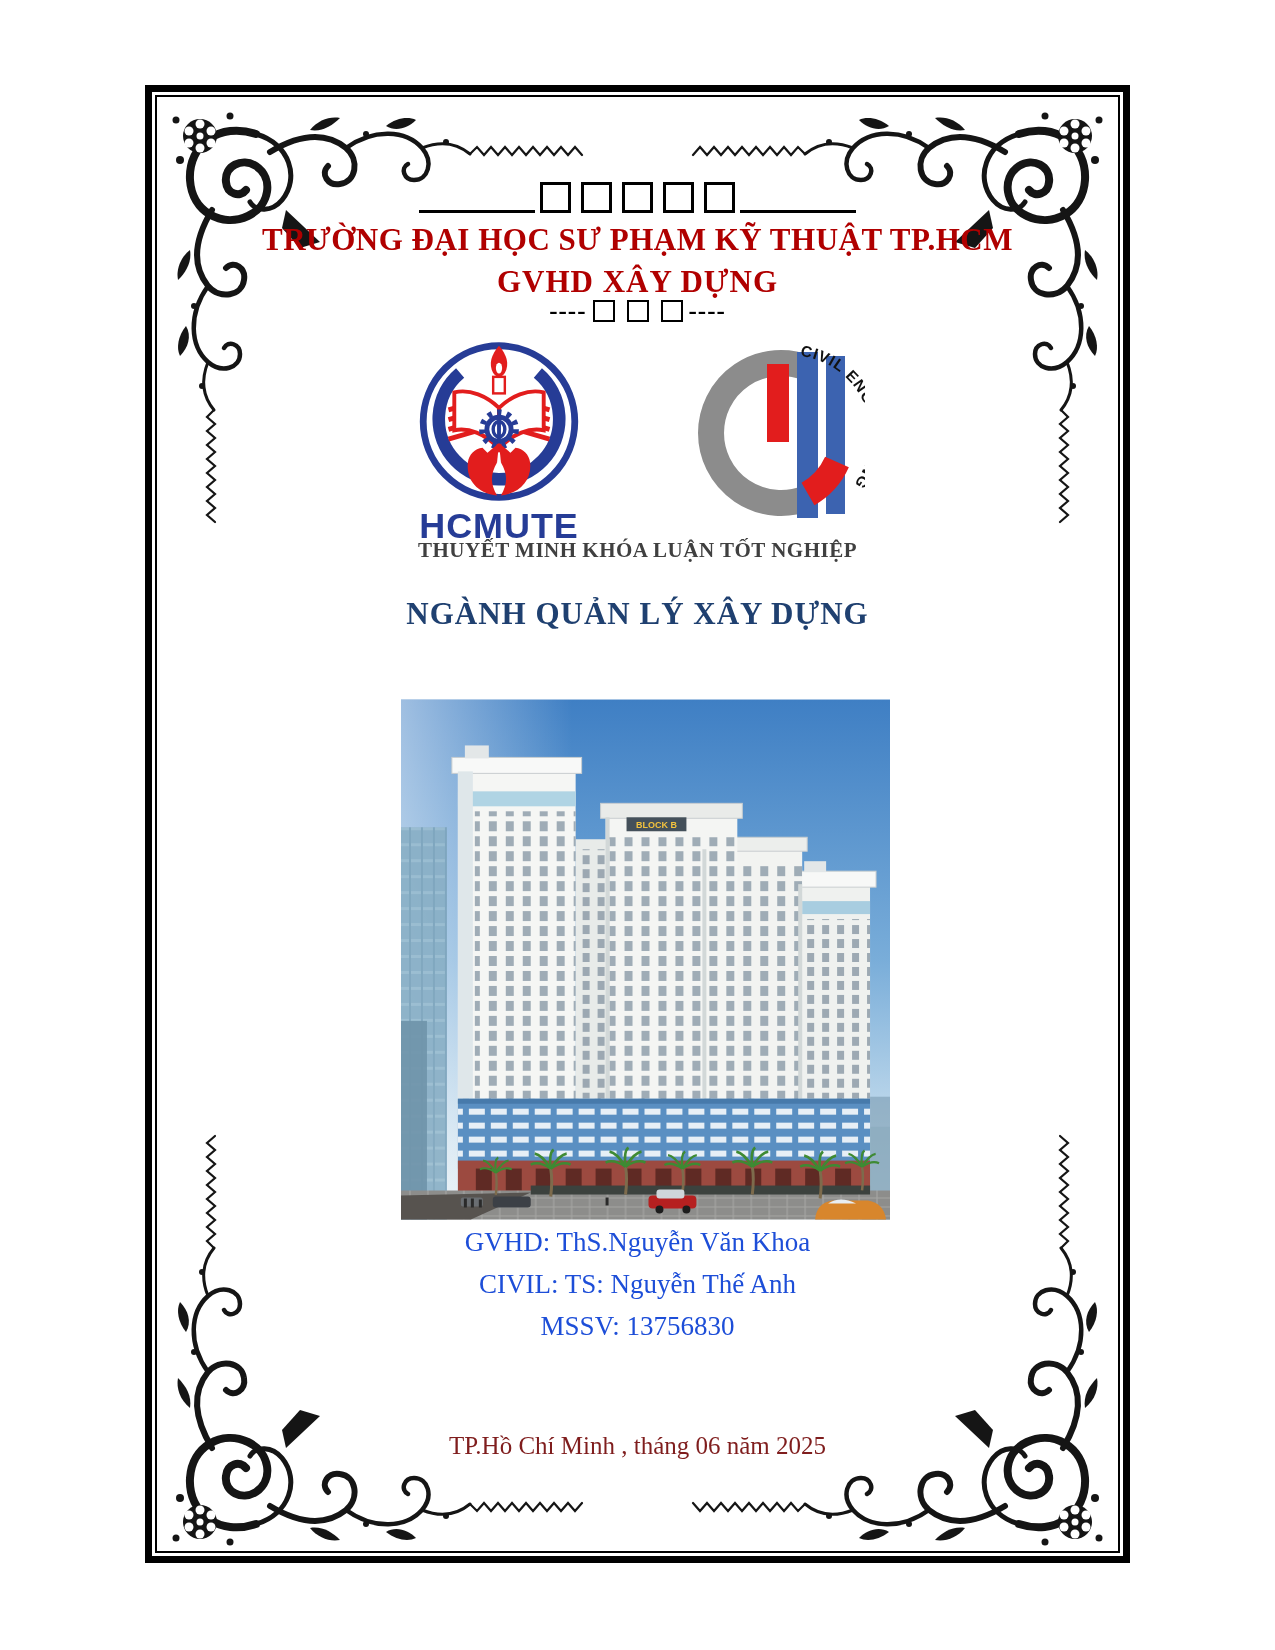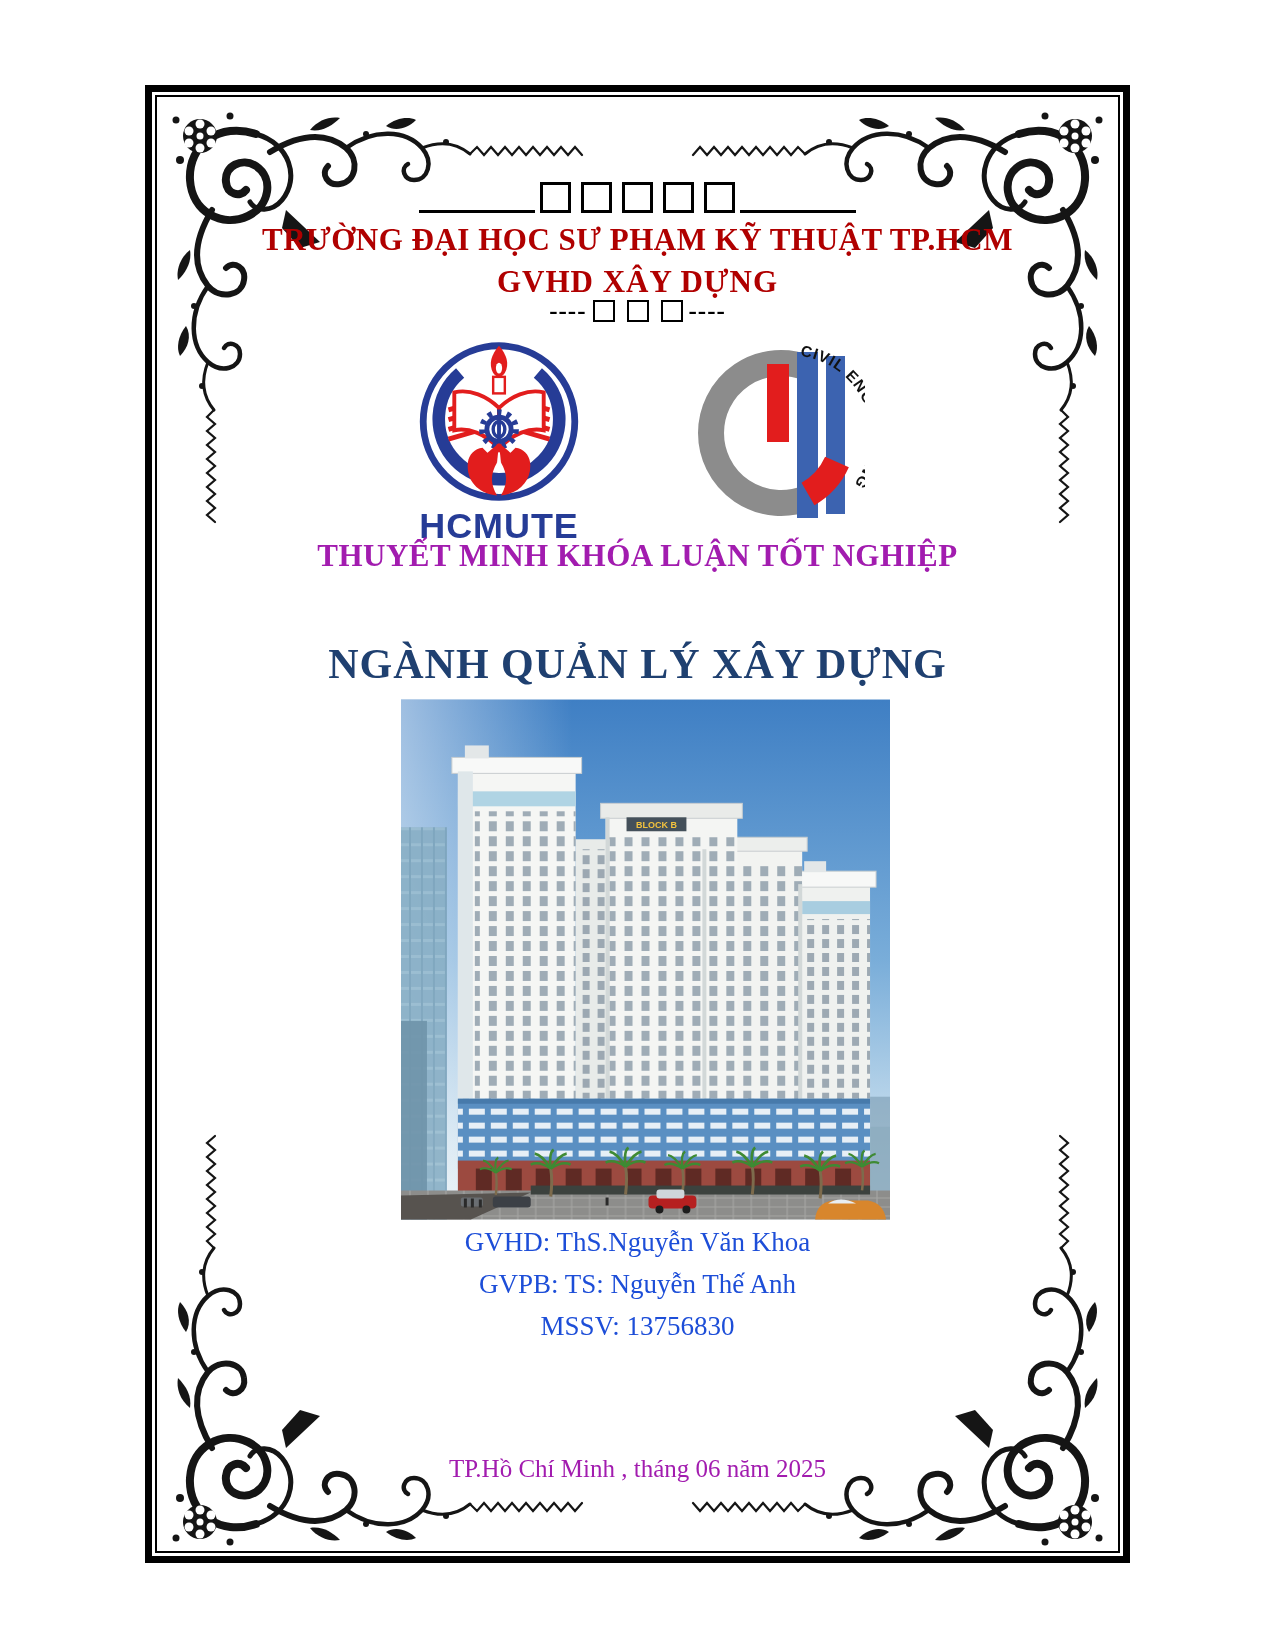--- a/index.html
+++ b/index.html
@@ -19,26 +19,26 @@
   .cblock{position:absolute;left:0;right:0;text-align:center;}
   .deco-top{top:182px;display:flex;justify-content:center;align-items:flex-end;}
   .rule{width:116px;height:27px;border-bottom:3px solid #000;}
   .sq{width:25px;height:25px;border:3px solid #000;margin:0 5px;}
   .university{top:222px;font-size:31px;font-weight:bold;color:#B00000;letter-spacing:.5px;}
   .faculty{top:264px;font-size:31px;font-weight:bold;color:#B00000;letter-spacing:1px;}
   .deco-mid{top:300px;display:flex;justify-content:center;align-items:center;}
   .dashes{font-weight:900;font-size:25px;letter-spacing:1px;color:#000;line-height:20px;}
   .sq-sm{width:18px;height:18px;border:2.5px solid #000;margin:0 6px;}
   .logos-row{top:338px;display:flex;justify-content:center;align-items:flex-start;gap:92px;}
-  .thesis-title{top:538px;font-size:31px;font-weight:bold;color:#a21caf;letter-spacing:.5px;}
-  .major{top:640px;font-size:42px;font-weight:bold;color:#1F4070;letter-spacing:1px;}
+  .thesis-title{top:538px;font-size:21px;font-weight:bold;color:#404040;letter-spacing:.5px;}
+  .major{top:596px;font-size:31px;font-weight:bold;color:#1F4070;letter-spacing:1px;}
   .photo{position:absolute;left:401px;top:699px;width:489px;height:521px;}
   .info{top:1221px;font-size:27px;color:#1d4ed8;}
   .info div{line-height:42px;}
-  .place-date{top:1432px;font-size:25px;color:#a21caf;margin-top:23px;}
+  .place-date{top:1432px;font-size:25px;color:#7f1d1d;}
 </style>
 </head>
 <body>
 
 <div class="page">
 
   <div class="frame">
     <div class="frame-inner"></div>
   </div>
 
@@ -300,19 +300,19 @@
     <g fill="#2a2a2a">
       <rect x="63" y="500" width="3" height="9"></rect>
         <rect x="70" y="500" width="3" height="9"></rect>
       <rect x="78" y="501" width="3" height="8"></rect>
         <rect x="205" y="499" width="3" height="8"></rect>
     </g>
   </svg>
 
   <div class="cblock info">
     <div>GVHD: ThS.Nguyễn Văn Khoa</div>
-    <div>GVPB: TS: Nguyễn Thế Anh</div>
+    <div>CIVIL: TS: Nguyễn Thế Anh</div>
     <div>MSSV: 13756830</div>
   </div>
 
   <div class="cblock place-date">TP.Hồ Chí Minh , tháng 06 năm 2025</div>
 
 </div>
 
 </body></html>

